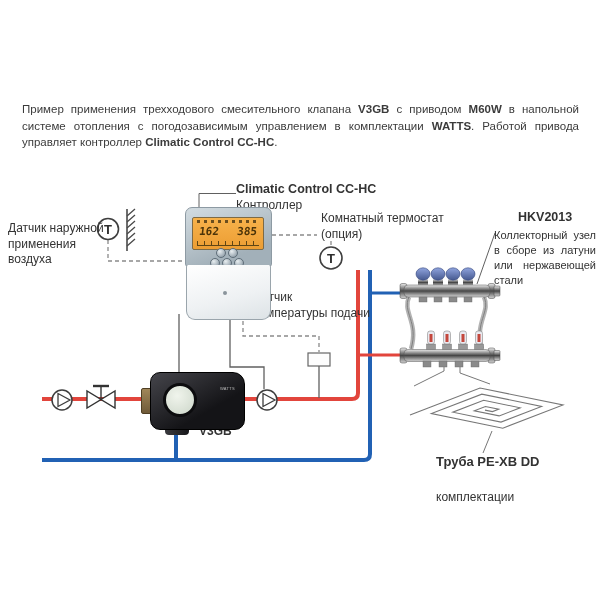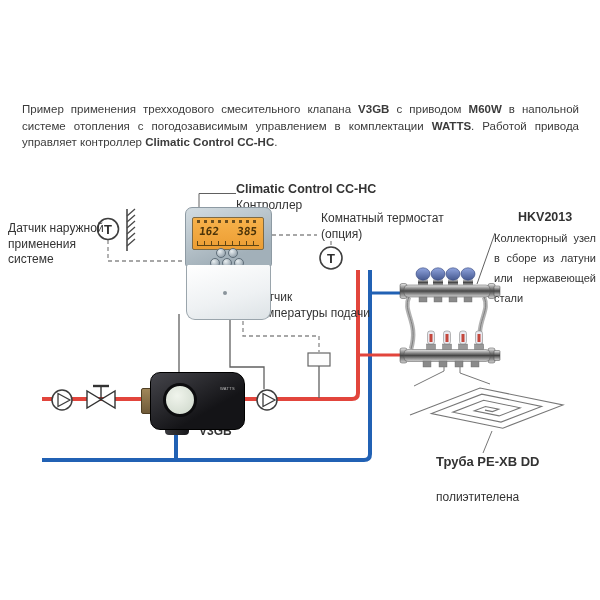--- a/index.html
+++ b/index.html
@@ -194,40 +194,40 @@
     <path d="M-1,-1 L1,-1 L1,1 L-0.72,1 L-0.72,-0.72 L0.72,-0.72 L0.72,0.72 L-0.44,0.72 L-0.44,-0.44
              L0.44,-0.44 L0.44,0.44 L-0.16,0.44 L-0.16,-0.16 L0.16,-0.16 L0.16,0.16 L-0.02,0.16 L-0.02,-0.02" transform="matrix(35,-13.5,41.5,8.5,486.5,410)" vector-effect="non-scaling-stroke" fill="none" stroke="#777" stroke-width="1.1"></path>
   </svg>
 
   <div class="abs lbl lbl-b zlabels" style="left:236px;top:182px;font-size:12.5px;">Climatic Control CC-HC</div>
   <div class="abs lbl zlabels" style="left:236px;top:198px;">Контроллер</div>
 
   <div class="abs lbl zlabels" style="left:8px;top:221px;">
     <div>Датчик наружной</div>
     <div>применения</div>
-    <div>системе</div>
+    <div>воздуха</div>
   </div>
 
   <div class="abs lbl zlabels" style="left:321px;top:211px;">
     <div>Комнатный термостат</div>
     <div>(опция)</div>
   </div>
 
   <div class="abs lbl zlabels" style="left:254px;top:290px;">
     <div>Датчик</div>
     <div>температуры подачи</div>
   </div>
 
   <div class="abs lbl lbl-b zlabels" style="left:494px;top:210px;font-size:12.5px;padding-left:24px;">HKV2013</div>
-  <div class="abs lbl wrap zlabels" style="left:494px;top:228px;width:102px;font-size:11px;text-align:justify;line-height:20px;">Коллекторный узел в сборе из латуни или нержавеющей стали</div>
+  <div class="abs lbl wrap zlabels" style="left:494px;top:228px;width:102px;font-size:11px;text-align:justify;line-height:15px;">Коллекторный узел в сборе из латуни или нержавеющей стали</div>
 
   <div class="abs lbl lbl-b zlabels" style="left:199px;top:424px;">V3GB</div>
 
   <div class="abs lbl lbl-b zlabels" style="left:436px;top:454px;font-size:13px;">Труба PE-XB DD</div>
-  <div class="abs lbl zlabels" style="left:436px;top:490px;">полиэтителена</div>
+  <div class="abs lbl zlabels" style="left:436px;top:490px;">комплектации</div>
 
   <div class="abs controller zdev">
     <div class="ctrl-top">
       <div class="lcd">
         <div class="lcd-icons"></div>
         <div class="lcd-values">
           <span>162</span>
           <span>385</span>
         </div>
         <div class="lcd-scale"></div>

